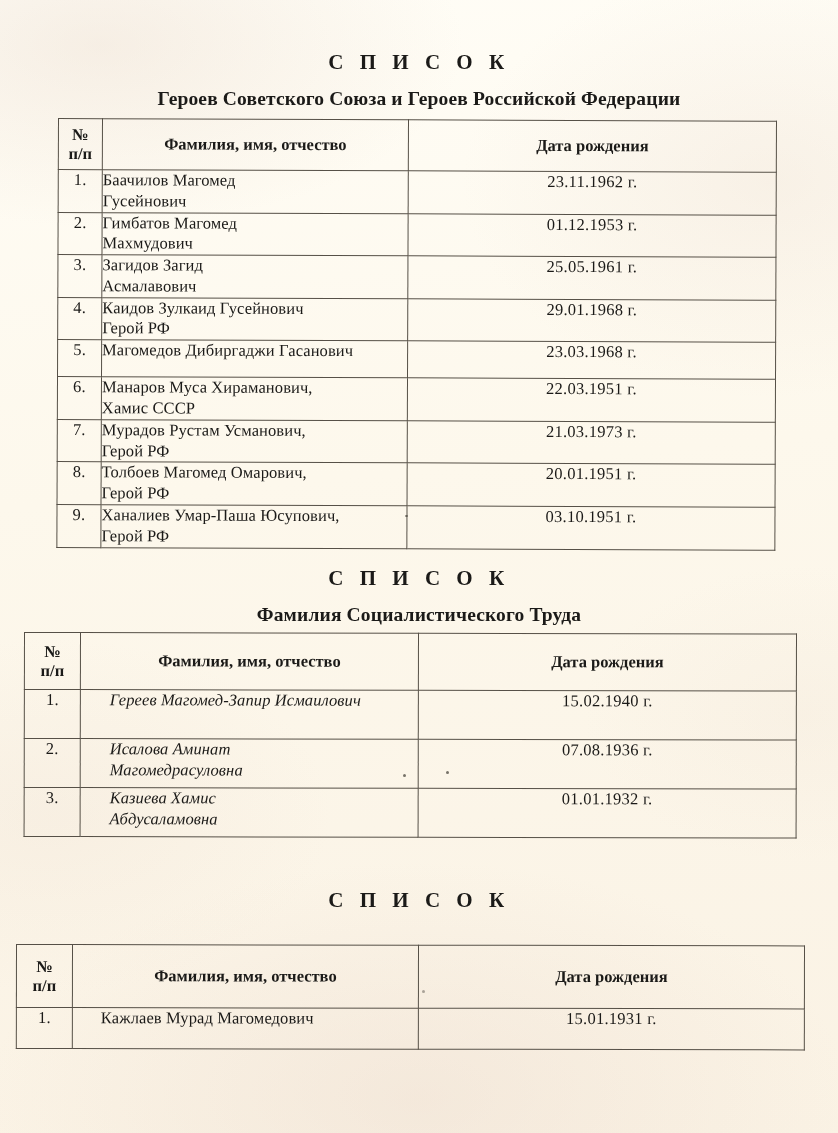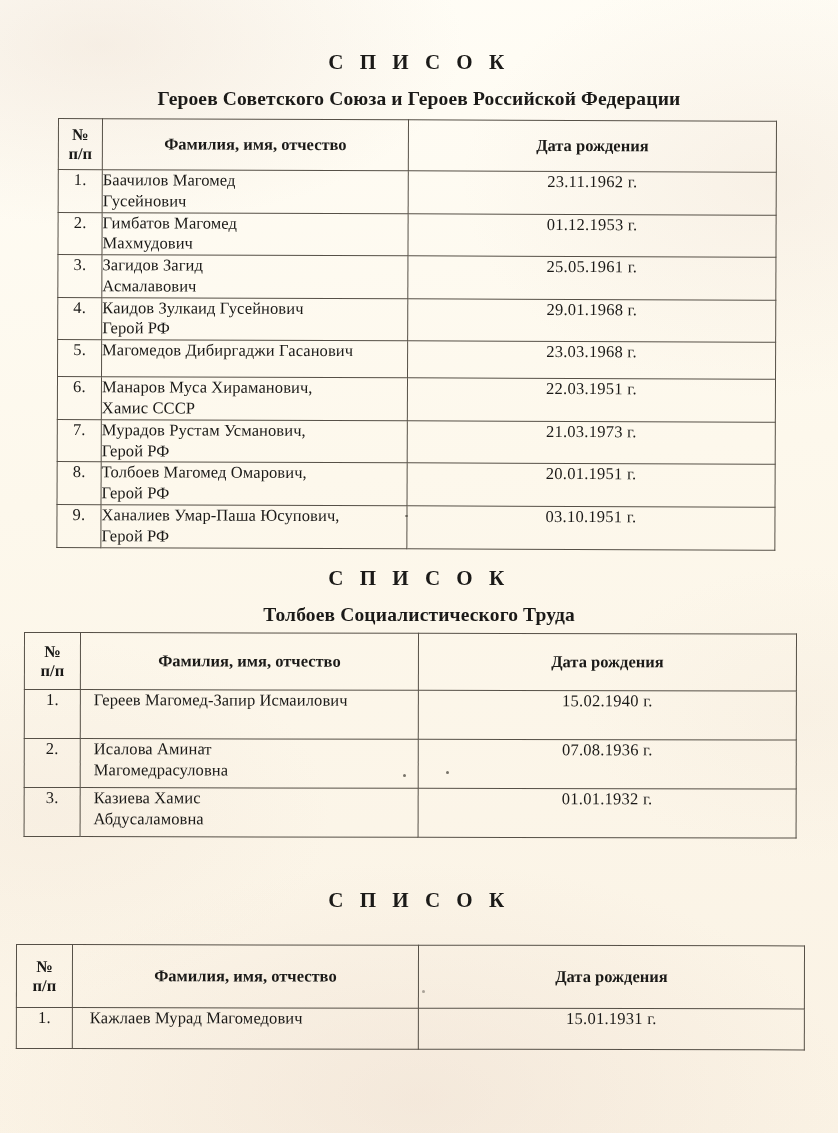--- a/index.html
+++ b/index.html
@@ -123,38 +123,38 @@
     width: 772px;
     transform: rotate(0.12deg);
     transform-origin: left top;
   }
   .tbl2 { width: 772px; }
   .tbl2 .col-num  { width: 56px; }
   .tbl2 .col-name { width: 338px; }
   .tbl2 .col-date { width: 378px; }
   .tbl2 thead th { height: 56px; }
   .tbl2 tbody td { height: 48px; }
-  .tbl2 .cell-name { padding-left: 13px; }
+  .tbl2 .cell-name { padding-left: 29px; font-style: italic; }
 
   
   .tbl3-wrap {
     position: absolute;
     left: 16px;
     top: 944px;
     width: 788px;
     transform: rotate(0.1deg);
     transform-origin: left top;
   }
   .tbl3 { width: 788px; }
   .tbl3 .col-num  { width: 56px; }
   .tbl3 .col-name { width: 346px; }
   .tbl3 .col-date { width: 386px; }
   .tbl3 thead th { height: 62px; }
   .tbl3 tbody td { height: 40px; }
-  .tbl3 .cell-name { padding-left: 17px; }
+  .tbl3 .cell-name { padding-left: 28px; }
 
   
   .title-block-1 { position: absolute; left: 0; top: 50px;  width: 838px; }
   .title-block-2 { position: absolute; left: 0; top: 566px; width: 838px; }
   .title-block-3 { position: absolute; left: 0; top: 888px; width: 838px; }
 
   
   .speck {
     position: absolute;
     background: #4a453d;
@@ -264,21 +264,21 @@
             <span class="nm-l2">Герой РФ</span>
           </td>
           <td class="cell-date">03.10.1951 г.</td>
         </tr>
       </tbody>
     </table>
   </div>
 
   <div class="title-block-2 section-title">
     <div class="title-main">С П И С О К</div>
-    <div class="title-sub">Толбоев Социалистического Труда</div>
+    <div class="title-sub">Фамилия Социалистического Труда</div>
   </div>
 
   <div class="tbl2-wrap">
     <table class="doc-table tbl2">
       <colgroup>
         <col class="col-num">
           <col class="col-name">
           <col class="col-date">
       </colgroup>
       <thead>

